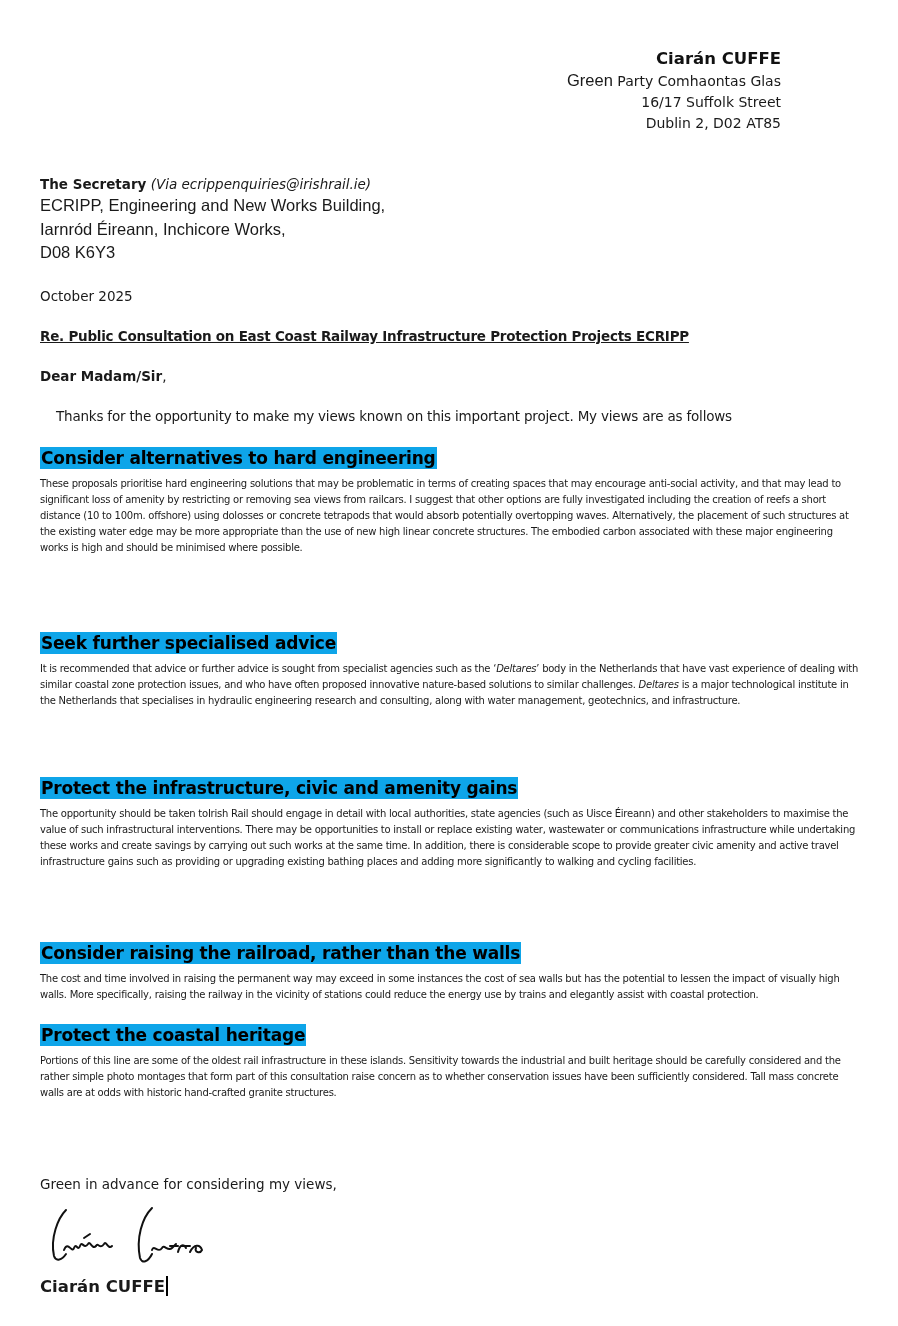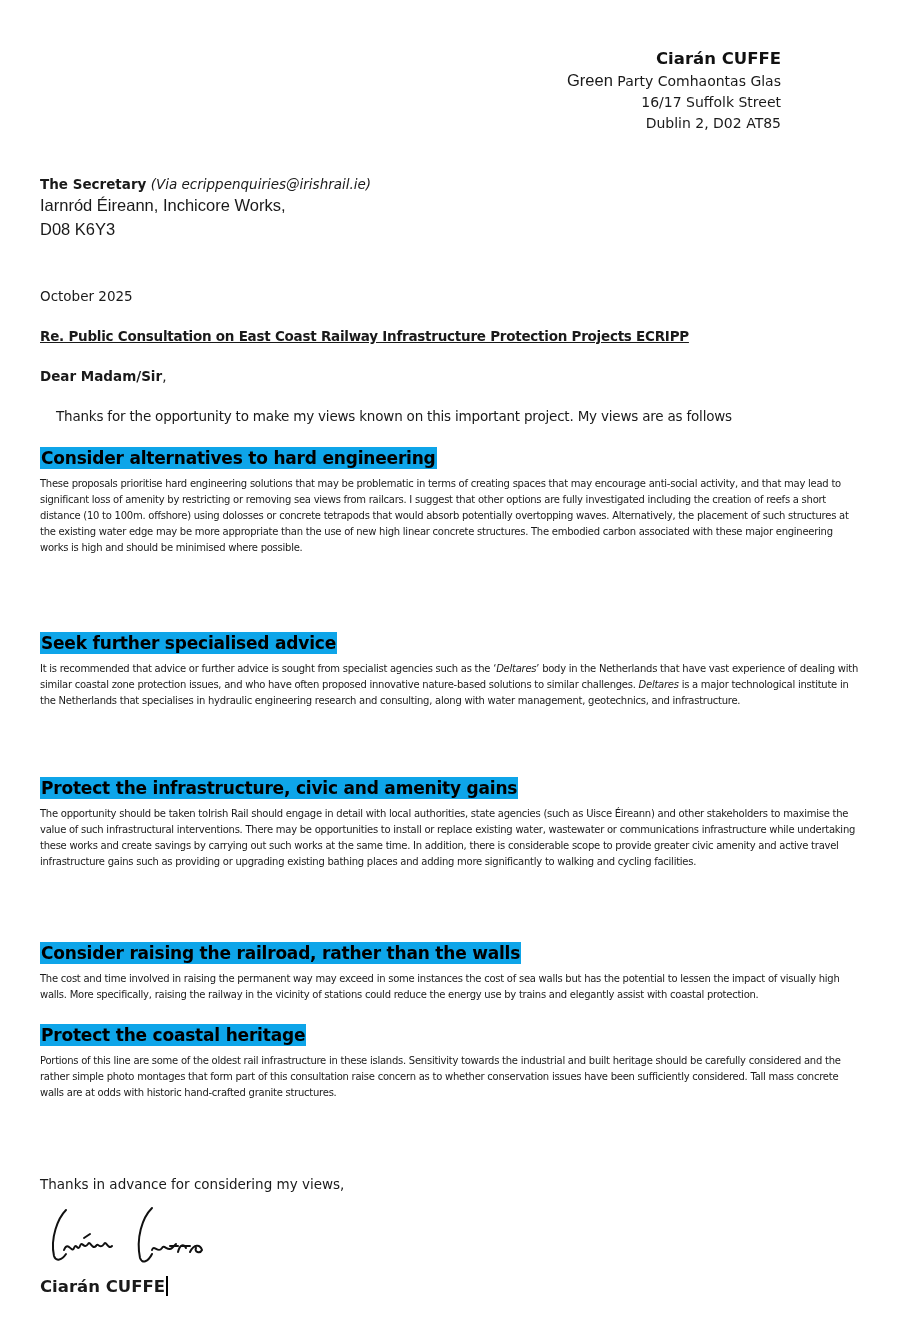--- a/index.html
+++ b/index.html
@@ -49,20 +49,21 @@
 
   <div class="sender">
     <div class="name">Ciarán CUFFE</div>
     <div class="party"><span class="green">Green</span><span> Party Comhaontas Glas</span></div>
     <div class="addr">16/17 Suffolk Street</div>
     <div class="addr">Dublin 2, D02 AT85</div>
   </div>
 
   <div class="recipient">
     <div class="line1"><b>The Secretary</b><i> (Via ecrippenquiries@irishrail.ie)</i></div>
+    <div class="rl">ECRIPP, Engineering and New Works Building,</div>
     <div class="rl">Iarnród Éireann, Inchicore Works,</div>
     <div class="rl">D08 K6Y3</div>
   </div>
 
   <div class="date">October 2025</div>
 
   <div class="re">Re. Public Consultation on East Coast Railway Infrastructure Protection Projects ECRIPP</div>
 
   <div class="salutation"><b>Dear Madam/Sir</b><span>,</span></div>
 
@@ -86,21 +87,21 @@
   <div class="section" style="top:942px;">
     <div class="heading">Consider raising the railroad, rather than the walls</div>
     <div class="body">The cost and time involved in raising the permanent way may exceed in some instances the cost of sea walls but has the potential to lessen the impact of visually high walls. More specifically, raising the railway in the vicinity of stations could reduce the energy use by trains and elegantly assist with coastal protection.</div>
   </div>
 
   <div class="section" style="top:1024px;">
     <div class="heading">Protect the coastal heritage</div>
     <div class="body">Portions of this line are some of the oldest rail infrastructure in these islands. Sensitivity towards the industrial and built heritage should be carefully considered and the rather simple photo montages that form part of this consultation raise concern as to whether conservation issues have been sufficiently considered. Tall mass concrete walls are at odds with historic hand-crafted granite structures.</div>
   </div>
 
-  <div class="closing">Thanks in advance for considering my views,</div>
+  <div class="closing">Green in advance for considering my views,</div>
 
   <svg class="signature" viewBox="0 0 180 62" fill="none" stroke="#111" stroke-width="2" stroke-linecap="round" stroke-linejoin="round">
     <path d="M22 6 C 14 14, 6 34, 10 52 C 12 58, 18 56, 22 50"></path>
     <path d="M20 46 C 24 36, 28 50, 30 44 C 32 38, 34 48, 36 42 C 38 36, 40 46, 44 40 C 46 36, 48 46, 52 42 C 54 38, 56 46, 60 40 C 62 36, 64 46, 68 42"></path>
     <path d="M40 34 L 46 30"></path>
     <path d="M108 4 C 98 14, 92 34, 96 54 C 98 60, 104 58, 108 50"></path>
     <path d="M108 46 C 110 40, 114 50, 118 44 C 120 40, 124 48, 128 44 L 132 40 M 126 42 L 134 42 M 134 48 C 136 40, 140 40, 142 44 M 138 42 L 146 42 M 146 48 C 150 40, 156 40, 158 46 C 156 50, 150 48, 152 44"></path>
   </svg>
 
   <div class="signame"><span>Ciarán CUFFE</span><span class="caret"></span></div>

